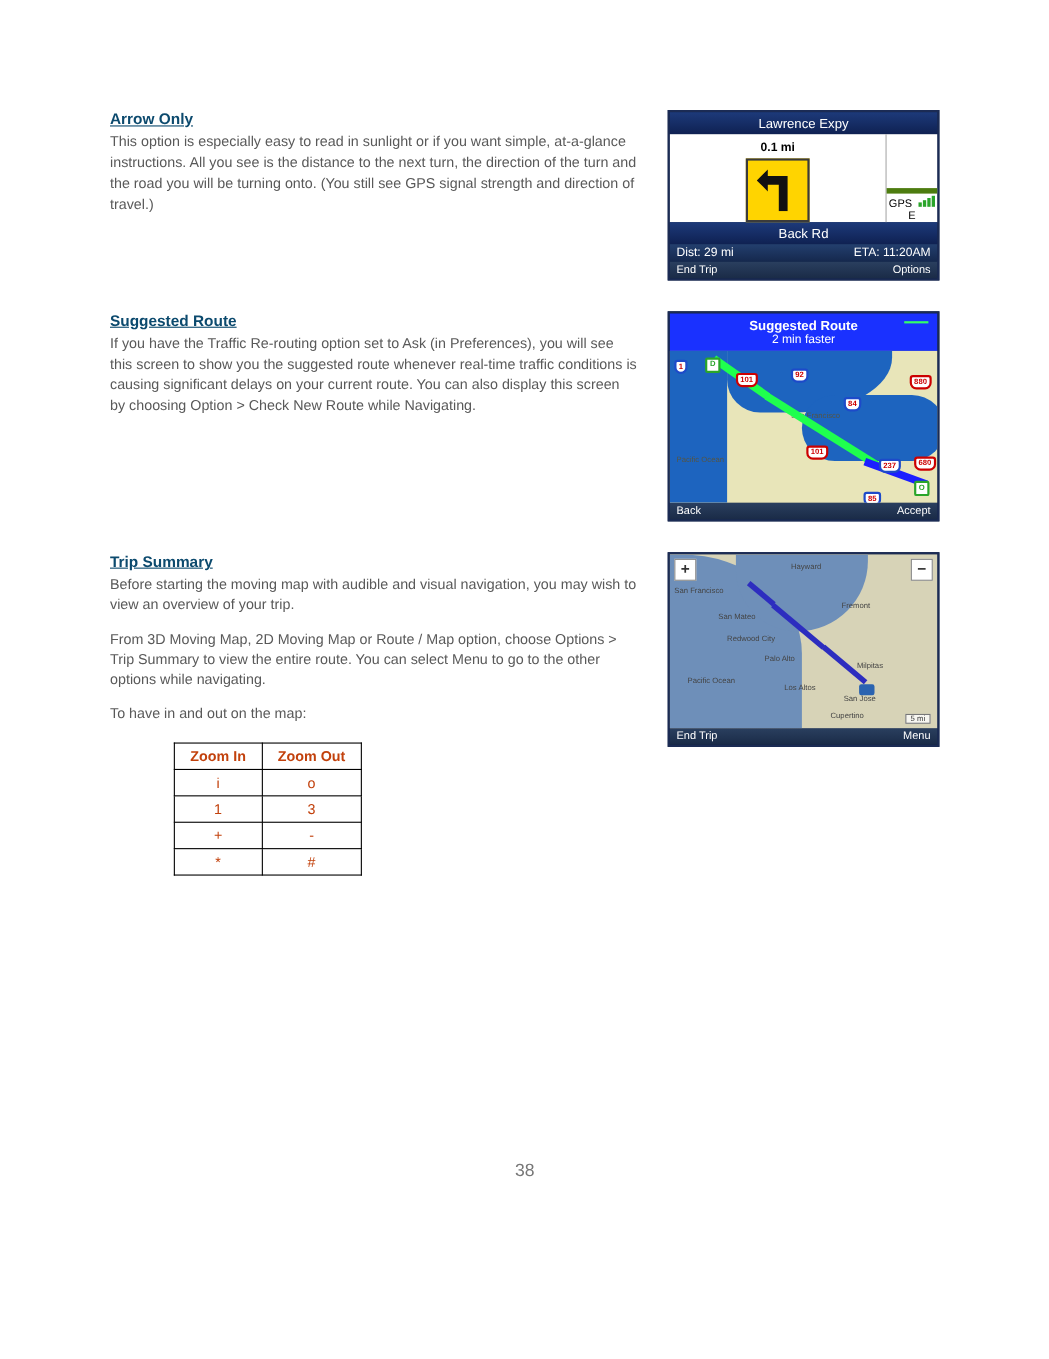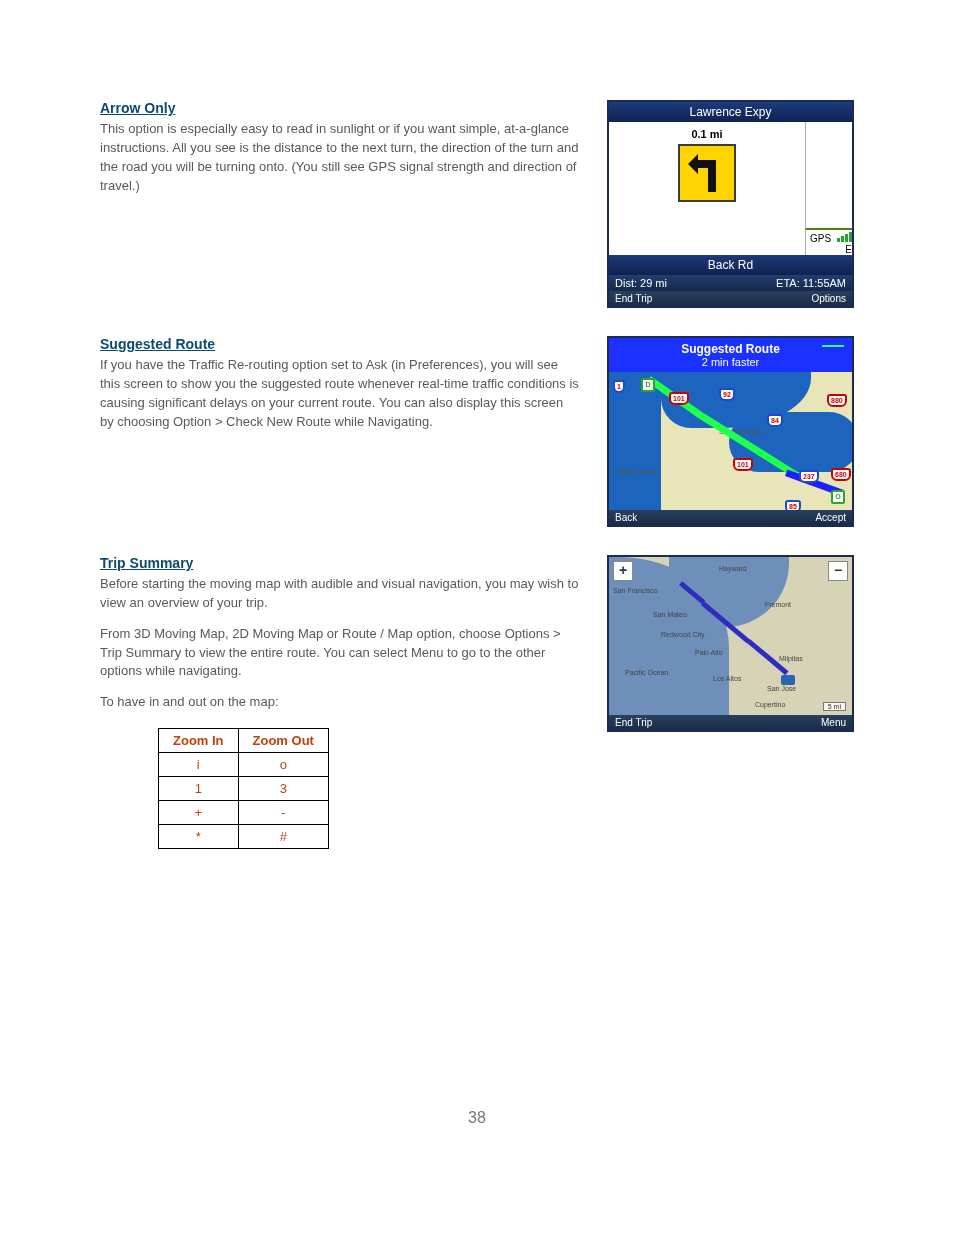--- a/index.html
+++ b/index.html
@@ -59,27 +59,27 @@
   }
   .dev-soft {
     background: linear-gradient(#2a3f5f,#1a2b47);
     display: flex;
     justify-content: space-between;
     font-size: 10px;
     padding: 2px 6px;
   }
 
   
-  .dev1-body { background: #fff; display:flex; height:133px; }
+  .dev1-body { background: #fff; display:flex; height:80px; }
   .dev1-main { flex:1; text-align:center; color:#000; font-weight:bold; padding-top:6px; position:relative;}
   .turn-icon { width:54px; height:54px; background:#ffd400; border:2px solid #3b3b3b; margin:4px auto 0; position:relative;}
   .turn-icon svg { position:absolute; left:8px; top:6px; }
   .dev1-side { width:46px; border-left:1px solid #aaa; display:flex; flex-direction:column;}
   .dev1-side-top{flex:1;}
-  .dev1-side-bot{border-top:2px solid #4d7c0f; text-align:right; font-size:10px; color:#000; padding-top:2px;}
+  .dev1-side-bot{border-top:5px solid #4d7c0f; text-align:center; font-size:10px; color:#000; padding-top:2px;}
   .gps-bars{display:inline-block; line-height:0; margin-left:2px;}
   .gps-bars i{display:inline-block;width:3px;margin-left:1px;background:#2aa52a;}
   .b1{height:4px;} .b2{height:6px;} .b3{height:8px;} .b4{height:10px;}
 
   
   .dev2-hdr{background:#1a31ff; text-align:center; padding:4px 4px; font-weight:bold; font-size:12px; position:relative;}
   .dev2-hdr .dash{position:absolute; right:8px; top:7px; width:22px; height:2px; background:#33ff66;}
   .dev2-map{height:138px; position:relative; background:#e8e5b9; overflow:hidden;}
   .water{position:absolute; background:#1d64bf;}
   .w-a{left:0; top:0; width:52px; height:100%;}
@@ -150,21 +150,21 @@
             <div class="dev1-side-bot">
               <span>GPS</span>
               <span class="gps-bars"><i class="b1"></i><i class="b2"></i><i class="b3"></i><i class="b4"></i></span><br>
               <span>E</span>
             </div>
           </div>
         </div>
         <div class="dev-bar">Back Rd</div>
         <div class="dev-bar2">
           <span>Dist: 29 mi</span>
-          <span>ETA: 11:55AM</span>
+          <span>ETA: 11:20AM</span>
         </div>
         <div class="dev-soft">
           <span>End Trip</span>
           <span>Options</span>
         </div>
       </div>
     </div>
   </div>
 
   <div class="two-col">

